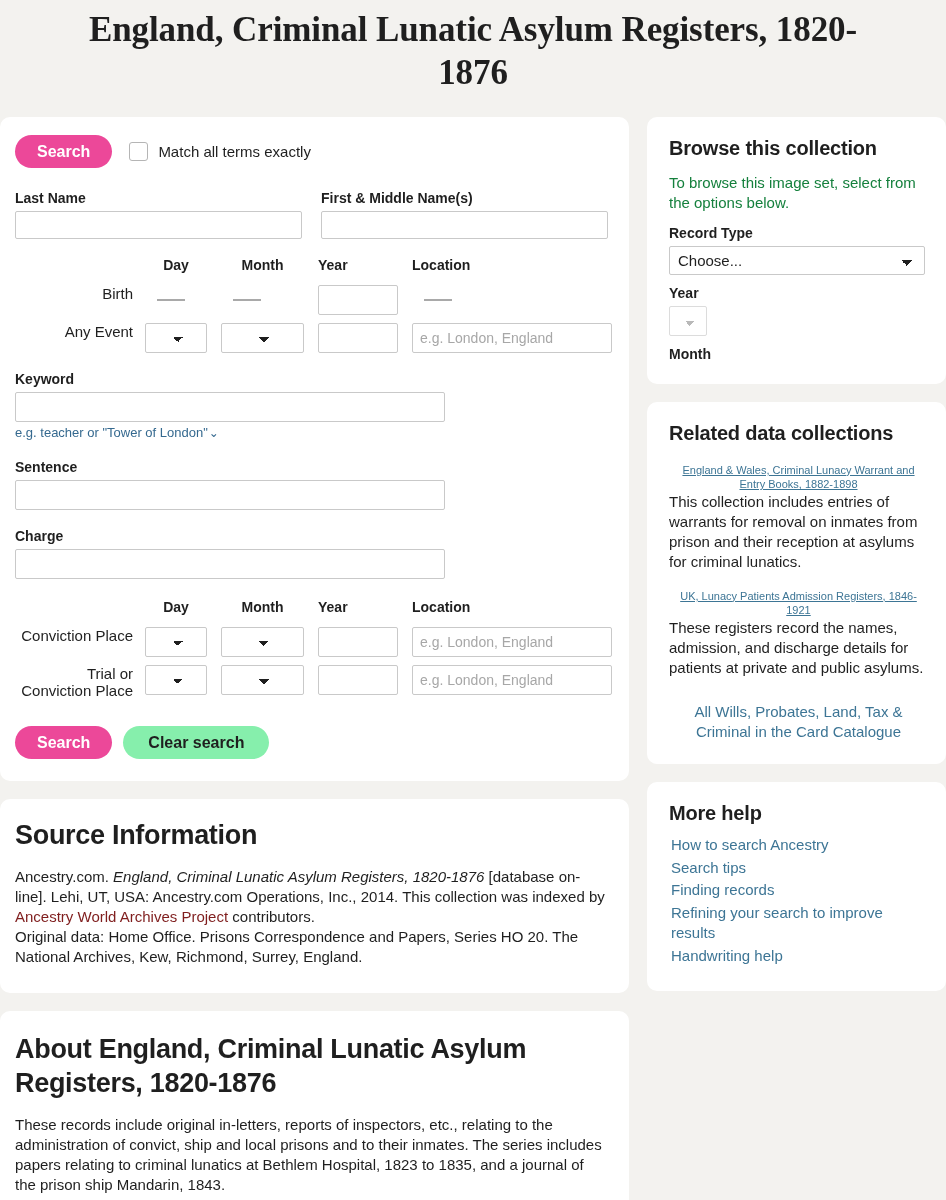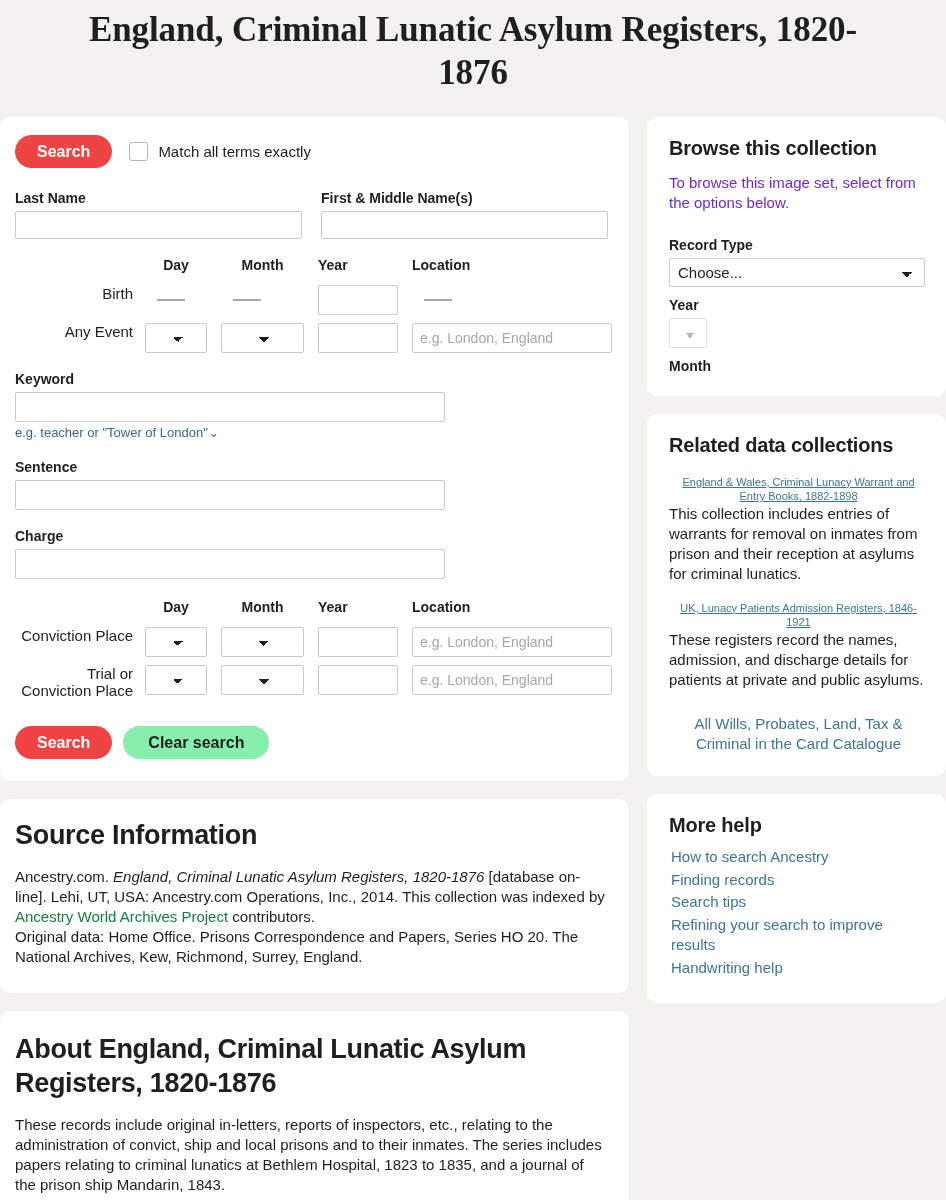--- a/index.html
+++ b/index.html
@@ -57,21 +57,21 @@
     border-radius: 22px;
     font-family: "Liberation Sans", sans-serif;
     font-size: 16px;
     font-weight: 700;
     cursor: pointer;
     padding: 0 22px;
     height: 33px;
     line-height: 33px;
     white-space: nowrap;
   }
-  .btn-primary { background: #ef4444; color: #ffffff; min-width: 96px; }
+  .btn-primary { background: #ec4899; color: #ffffff; min-width: 96px; }
   .btn-secondary { background: #86efac; color: #1f1f1f; min-width: 146px; }
 
   .check-row { display: flex; align-items: center; gap: 10px; }
   .checkbox {
     width: 19px; height: 19px;
     border: 1px solid #b5b5b5;
     border-radius: 3px;
     background: #fff;
     display: inline-block;
     cursor: pointer;
@@ -180,36 +180,36 @@
     line-height: 1.25;
     letter-spacing: -0.3px;
   }
   .body-text {
     font-size: 15px;
     line-height: 1.34;
     color: #1f1f1f;
     margin: 0;
   }
   .body-text .it { font-style: italic; }
-  .inline-link { color: #15803d; text-decoration: none; cursor: pointer; margin-top: 47px; }
+  .inline-link { color: #7f1d1d; text-decoration: none; cursor: pointer; margin-top: 47px; }
 
   
   .card-right { padding: 20px 18px 22px 22px; }
   .side-title {
     font-size: 20px;
     font-weight: 700;
     color: #1f1f1f;
     margin: 0 0 13px 0;
     letter-spacing: -0.2px;
   }
   .side-text {
     font-size: 15px;
     line-height: 1.33;
-    color: #6d28d9;
-    margin: 0 0 24px 0;
+    color: #15803d;
+    margin: 0 0 12px 0;
   }
   .side-label {
     font-size: 14px;
     font-weight: 700;
     color: #1f1f1f;
     display: block;
     margin-bottom: 5px;
   }
   select.sel-wide {
     width: 256px;
@@ -465,20 +465,20 @@
         <p class="rel-desc">These registers record the names, admission, and discharge details for patients at private and public asylums.</p>
       </div>
 
       <a class="catalogue-link">All Wills, Probates, Land, Tax &amp; Criminal in the Card Catalogue</a>
     </div>
 
     <div class="card card-right" style="padding:20px 18px 22px 22px;margin-bottom:0">
       <h2 class="side-title" style="margin-bottom:10px">More help</h2>
       <ul class="help-list">
         <li><a class="help-link">How to search Ancestry</a></li>
+        <li><a class="help-link">Search tips</a></li>
         <li><a class="help-link">Finding records</a></li>
-        <li><a class="help-link">Search tips</a></li>
         <li><a class="help-link">Refining your search to improve results</a></li>
         <li><a class="help-link">Handwriting help</a></li>
       </ul>
     </div>
   </div>
 </div>
 
 </body></html>

